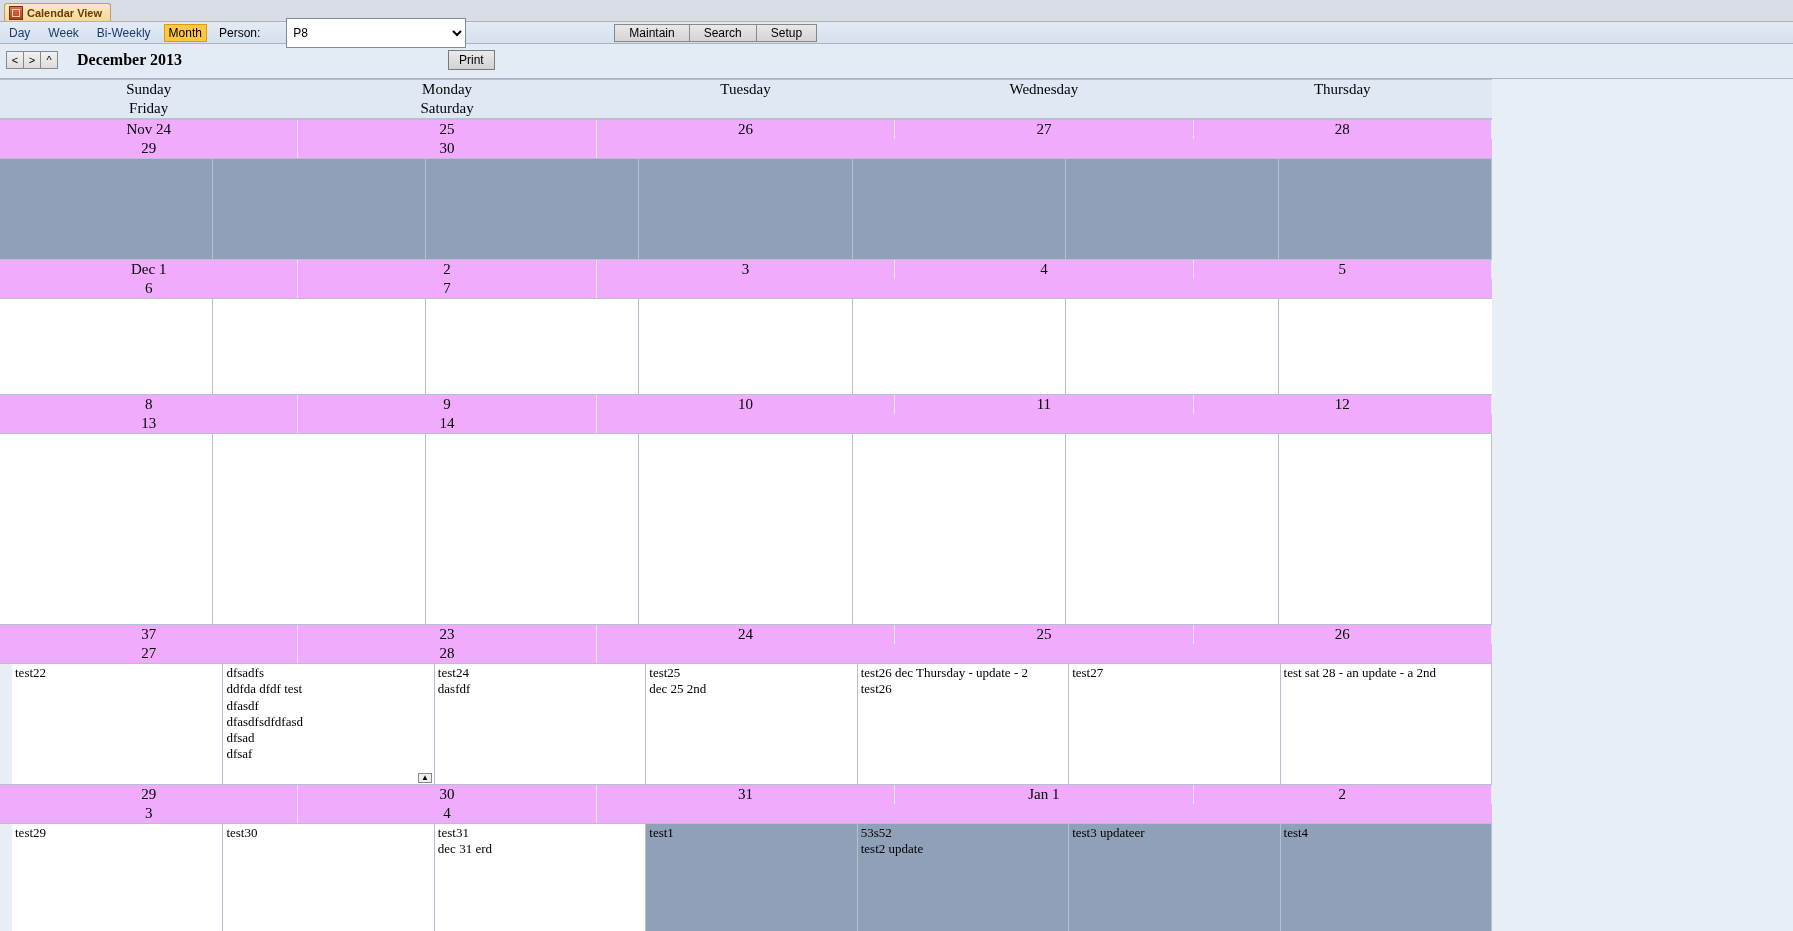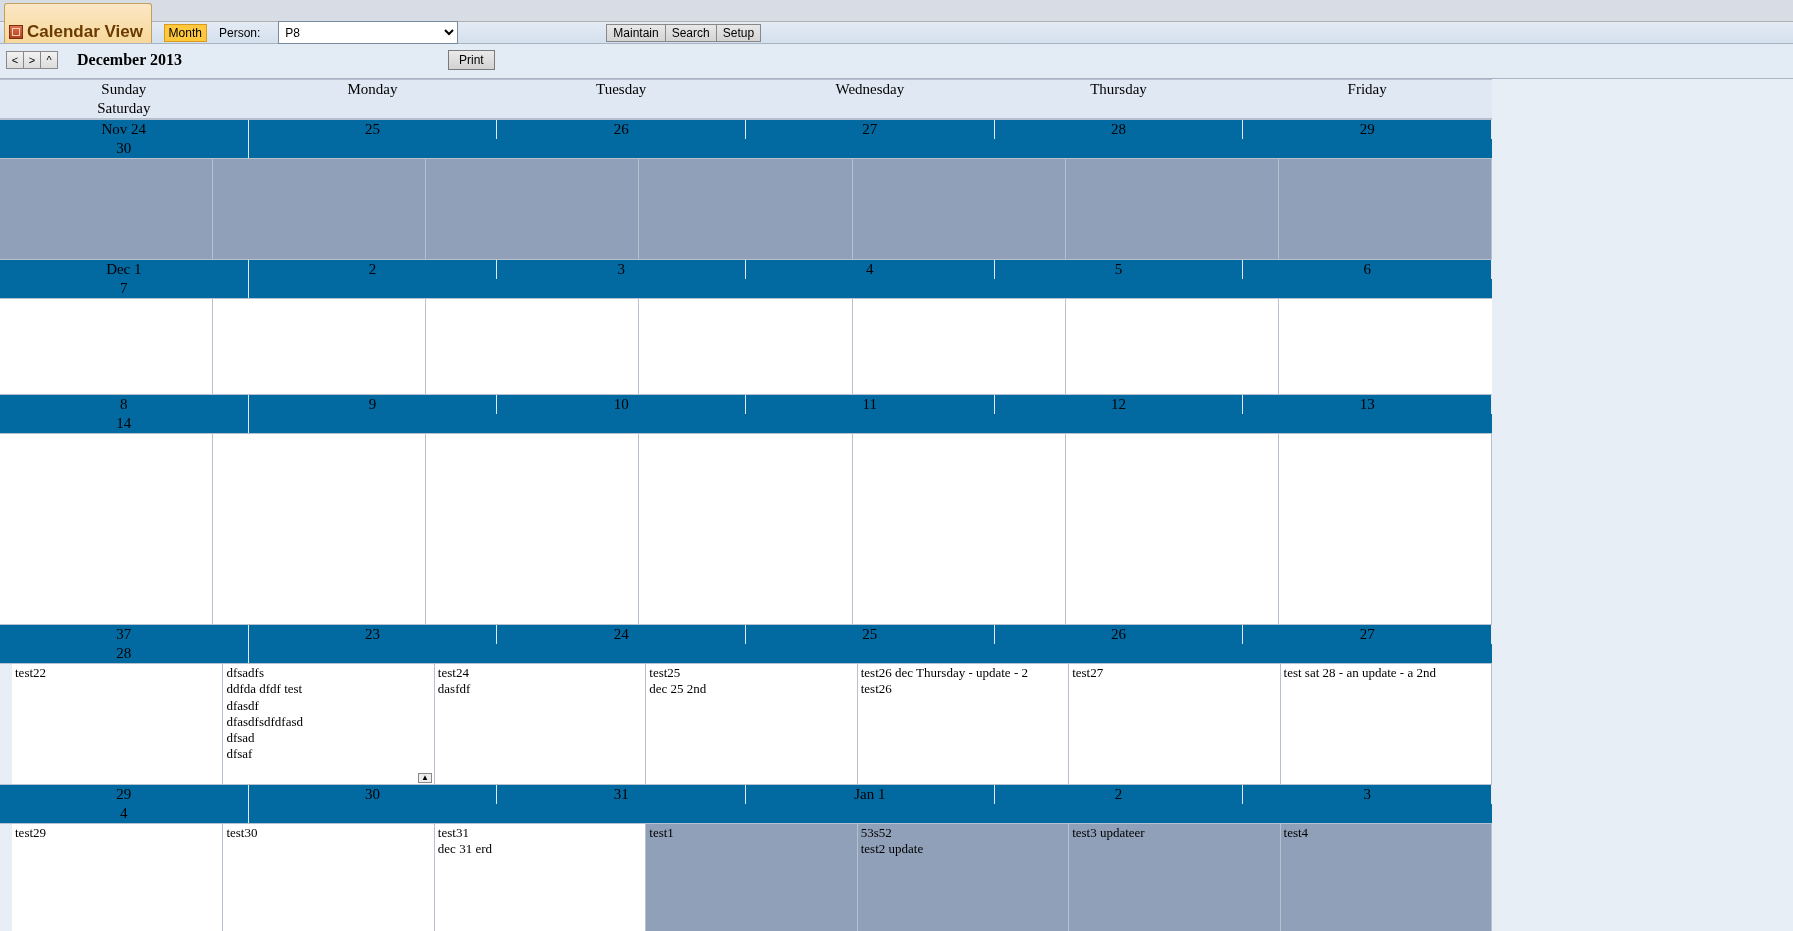--- a/index.html
+++ b/index.html
@@ -14,23 +14,23 @@
     padding: 2px 0 0 4px;
     height: 22px;
     border-bottom: 1px solid #b0b0b0;
   }
   .tab {
     display: inline-flex;
     align-items: center;
     background: linear-gradient(#fbe7c5, #f7d89a);
     border: 1px solid #c0a060;
     border-bottom: none;
-    padding: 18px 8px 1px 4px;
-    font-family: "Segoe UI", Tahoma, sans-serif;
-    font-size: 17px;
+    padding: 2px 8px 1px 4px;
+    font-family: "Segoe UI", Tahoma, sans-serif;
+    font-size: 11px;
     font-weight: bold;
     color: #6a3a00;
     border-radius: 3px 3px 0 0;
     position: relative;
     top: 1px;
   }
   .tab-icon {
     width: 14px; height: 14px; margin-right: 4px;
     display:inline-block;
     background: linear-gradient(#e07050,#b04020);
@@ -58,32 +58,32 @@
     border: 1px solid transparent;
     cursor: pointer;
   }
   .view-btn.active {
     background: #ffc83d;
     border: 1px solid #d89a1a;
     color: #000;
   }
   .person-label { margin-left: 4px; color:#000; }
   .person-select {
-    width: 180px; height: 23px;
+    width: 180px; height: 30px;
     border: 1px solid #7a8aa0;
     background: #fff;
     font-size: 12px;
     padding: 0 2px;
-    margin-left:10px;
+    margin-left:18px;
   }
   .right-cmds { margin-left: 140px; display:flex; }
   .cmd-btn {
     background: linear-gradient(#e8e8e8,#d4d4d4);
     border: 1px solid #888;
-    padding: 1px 6px;
+    padding: 1px 14px;
     font-family: "Segoe UI", Tahoma, sans-serif;
     font-size: 12px;
     cursor:pointer;
     margin-right:-1px;
   }
   .nav-row {
     display:flex; align-items:center; gap:6px;
     padding: 6px 6px 8px 6px;
     background: #e3ebf5;
     border-bottom: 1px solid #a8b4c4;
@@ -110,33 +110,33 @@
     border: 1px solid #7a7a7a;
     padding: 2px 10px;
     font-family: "Segoe UI", Tahoma, sans-serif;
     font-size: 12px;
     cursor:pointer;
   }
 
   .calendar { width: 1492px; }
   .dow-row, .date-row {
     display:grid;
-    grid-template-columns: repeat(6, 1fr);
+    grid-template-columns: repeat(5, 1fr);
     background: #dfe8f3;
     border-top: 1px solid #b6c0ce;
     border-bottom: 1px solid #b6c0ce;
   }
   .dow-cell, .date-cell {
     text-align:center;
     padding: 1px 0;
     font-size: 15px;
     border-right: 1px solid #dfe8f3;
   }
   .dow-cell { font-size:15px; }
-  .date-row { background:#0369a1; }
+  .date-row { background:#f0abfc; }
   .body-row {
     display:grid;
     grid-template-columns: repeat(7, 1fr);
     background:#fff;
   }
   .body-row.first { height: 100px; }
   .body-row.norm  { height: 95px; }
   .body-row.tall  { height: 120px; margin-left: 12px; }
   .day-cell {
     border-right: 1px solid #b6c0ce;

